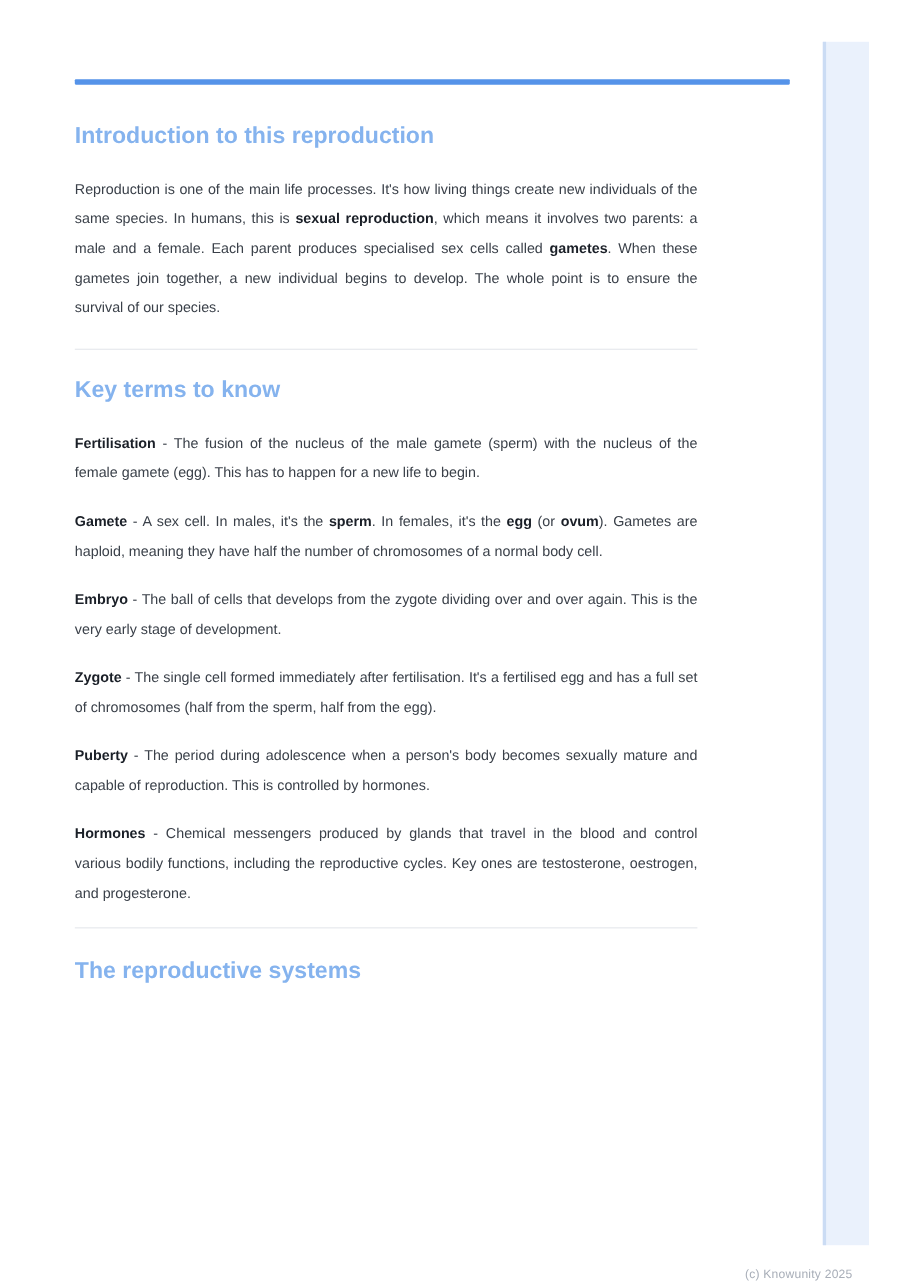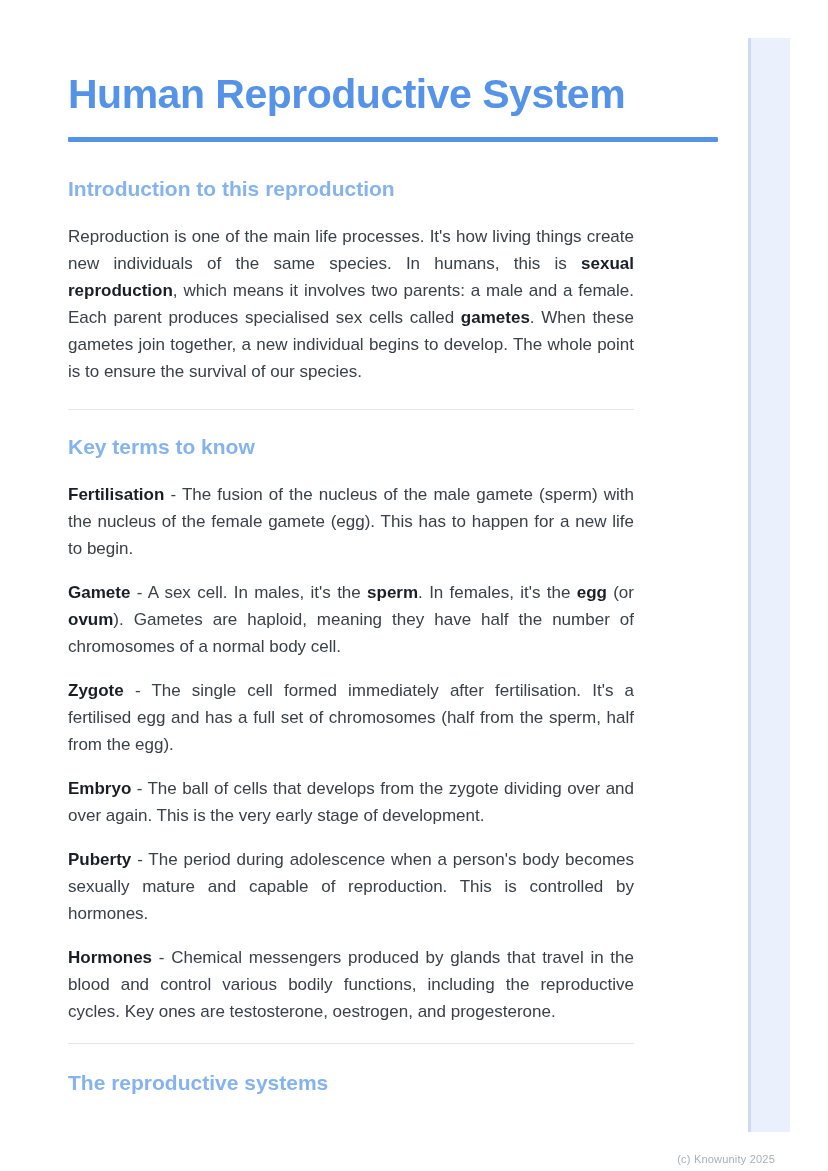--- a/index.html
+++ b/index.html
@@ -49,21 +49,21 @@
     font-size: 21px;
     line-height: 25px;
     font-weight: 700;
     color: var(--heading-blue, #85b3ee);
     width: 566px;
   }
 
   .body-par {
     width: 566px;
     margin: 0;
-    font-size: 17px;
+    font-size: 13px;
     line-height: 27px;
     color: var(--body-text, #3a4049);
     text-align: justify;
   }
   .body-par b { color: var(--bold-text, #1a1f27); font-weight: 700; }
   .def { margin-bottom: 17px; }
   .def:last-child { margin-bottom: 12px; }
 
   hr.divider {
     border: none;
@@ -85,36 +85,35 @@
 </style>
 </head>
 <body>
 
 <div class="page">
 
   <div class="side-strip"></div>
 
   <main class="content">
 
-    <h1>Human Reproductive System</h1>
     <div class="title-rule"></div>
 
     <section>
       <h2>Introduction to this reproduction</h2>
       <p class="body-par">Reproduction is one of the main life processes. It's how living things create new individuals of the same species. In humans, this is <b>sexual reproduction</b>, which means it involves two parents: a male and a female. Each parent produces specialised sex cells called <b>gametes</b>. When these gametes join together, a new individual begins to develop. The whole point is to ensure the survival of our species.</p>
     </section>
 
     <hr class="divider">
 
     <section>
       <h2>Key terms to know</h2>
       <p class="body-par def"><b>Fertilisation</b> - The fusion of the nucleus of the male gamete (sperm) with the nucleus of the female gamete (egg). This has to happen for a new life to begin.</p>
       <p class="body-par def"><b>Gamete</b> - A sex cell. In males, it's the <b>sperm</b>. In females, it's the <b>egg</b> (or <b>ovum</b>). Gametes are haploid, meaning they have half the number of chromosomes of a normal body cell.</p>
+      <p class="body-par def"><b>Embryo</b> - The ball of cells that develops from the zygote dividing over and over again. This is the very early stage of development.</p>
       <p class="body-par def"><b>Zygote</b> - The single cell formed immediately after fertilisation. It's a fertilised egg and has a full set of chromosomes (half from the sperm, half from the egg).</p>
-      <p class="body-par def"><b>Embryo</b> - The ball of cells that develops from the zygote dividing over and over again. This is the very early stage of development.</p>
       <p class="body-par def"><b>Puberty</b> - The period during adolescence when a person's body becomes sexually mature and capable of reproduction. This is controlled by hormones.</p>
       <p class="body-par def"><b>Hormones</b> - Chemical messengers produced by glands that travel in the blood and control various bodily functions, including the reproductive cycles. Key ones are testosterone, oestrogen, and progesterone.</p>
     </section>
 
     <hr class="divider divider-2">
 
     <section>
       <h2>The reproductive systems</h2>
     </section>
 

